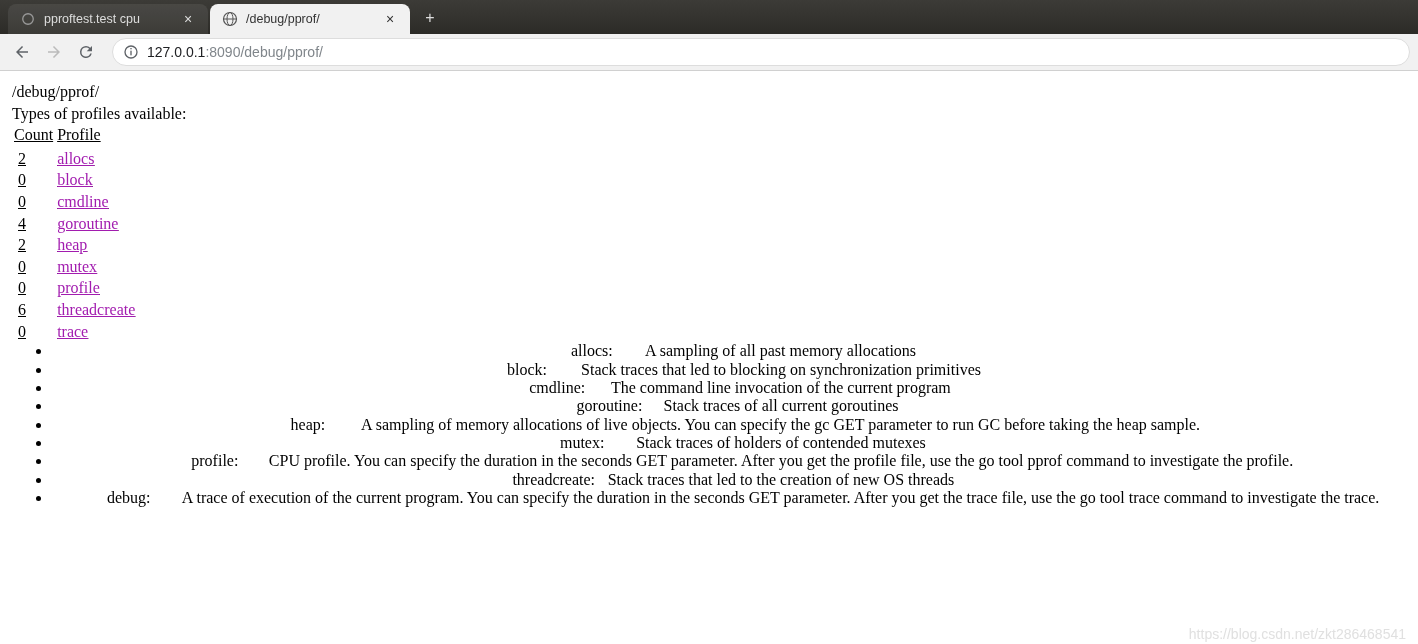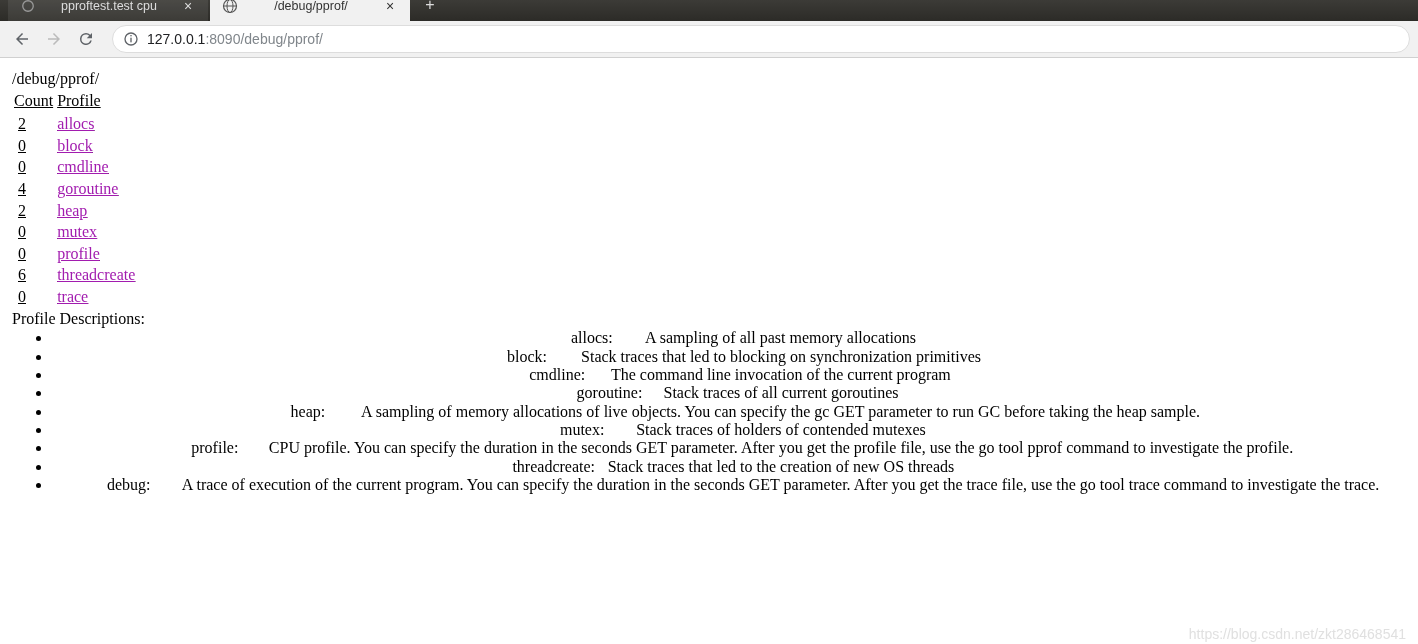--- a/index.html
+++ b/index.html
@@ -1,18 +1,18 @@
 <!DOCTYPE html>
 <html><head>
   <meta charset="utf-8">
   <style>
     * { margin: 0; padding: 0; box-sizing: border-box; }
     body { font-family: Arial, sans-serif; width: 1418px; height: 644px; overflow: hidden; background: #fff; }
     
-    .titlebar { height: 21px; background: linear-gradient(to bottom, #3c3b37, #2c2b27); display: flex; align-items: flex-end; text-align: center; }
+    .titlebar { height: 34px; background: linear-gradient(to bottom, #3c3b37, #2c2b27); display: flex; align-items: flex-end; }
     .tab-strip { display: flex; align-items: flex-end; height: 33px; padding-left: 8px; }
     .tab { display: flex; align-items: center; height: 30px; padding: 0 12px; border-radius: 8px 8px 0 0; font-size: 12.5px; min-width: 200px; max-width: 240px; position: relative; }
     .tab.inactive { background: rgba(255,255,255,0.08); color: #ddd; margin-right: 2px; }
     .tab.active { background: #f1f1f1; color: #333; }
     .tab-favicon { width: 16px; height: 16px; margin-right: 8px; display: flex; align-items: center; justify-content: center; }
     .tab-title { flex: 1; white-space: nowrap; overflow: hidden; text-overflow: ellipsis; }
     .tab-close { width: 16px; height: 16px; display: flex; align-items: center; justify-content: center; color: inherit; font-size: 14px; cursor: pointer; margin-left: 6px; }
     .new-tab { width: 28px; height: 28px; display: flex; align-items: center; justify-content: center; color: #ddd; font-size: 16px; cursor: pointer; margin-left: 6px; margin-bottom: 2px; }
     
     .toolbar { height: 37px; background: #f1f1f1; border-bottom: 1px solid #d0d0d0; display: flex; align-items: center; padding: 0 8px; gap: 4px; }
@@ -93,20 +93,21 @@
           <rect x="11" y="10" width="2" height="7" fill="#5f6368"></rect>
           <rect x="11" y="6" width="2" height="2" fill="#5f6368"></rect>
         </svg>
     </span>
     <span><span class="url-host">127.0.0.1</span><span class="url-port-path">:8090/debug/pprof/</span></span>
   </div>
 </div>
 
 <div class="content">
   <p class="page-title-line">/debug/pprof/</p>
+  <p class="types-line">Types of profiles available:</p>
   <table class="profiles">
     <thead>
       <tr>
         <th>Count</th>
         <th>Profile</th>
       </tr>
     </thead>
     <tbody id="profiles-body">
         <tr>
           <td class="count">2</td>
@@ -139,21 +140,20 @@
         <tr>
           <td class="count">6</td>
           <td class="profile-link"><a href="#">threadcreate</a></td>
         </tr>
         <tr>
           <td class="count">0</td>
           <td class="profile-link"><a href="#">trace</a></td>
         </tr>
       </tbody>
   </table>
-  <p class="descriptions-heading">Profile Descriptions:</p>
   <ul class="descriptions" id="descriptions-list">
       <li><span class="desc-name">allocs:</span> <span>A sampling of all past memory allocations</span></li>
       <li><span class="desc-name">block:</span> <span>Stack traces that led to blocking on synchronization primitives</span></li>
       <li><span class="desc-name">cmdline:</span> <span>The command line invocation of the current program</span></li>
       <li><span class="desc-name">goroutine:</span> <span>Stack traces of all current goroutines</span></li>
       <li><span class="desc-name">heap:</span> <span>A sampling of memory allocations of live objects. You can specify the gc GET parameter to run GC before taking the heap sample.</span></li>
       <li><span class="desc-name">mutex:</span> <span>Stack traces of holders of contended mutexes</span></li>
       <li><span class="desc-name">profile:</span> <span>CPU profile. You can specify the duration in the seconds GET parameter. After you get the profile file, use the go tool pprof command to investigate the profile.</span></li>
       <li><span class="desc-name">threadcreate:</span> <span>Stack traces that led to the creation of new OS threads</span></li>
       <li><span class="desc-name">debug:</span> <span>A trace of execution of the current program. You can specify the duration in the seconds GET parameter. After you get the trace file, use the go tool trace command to investigate the trace.</span></li>

